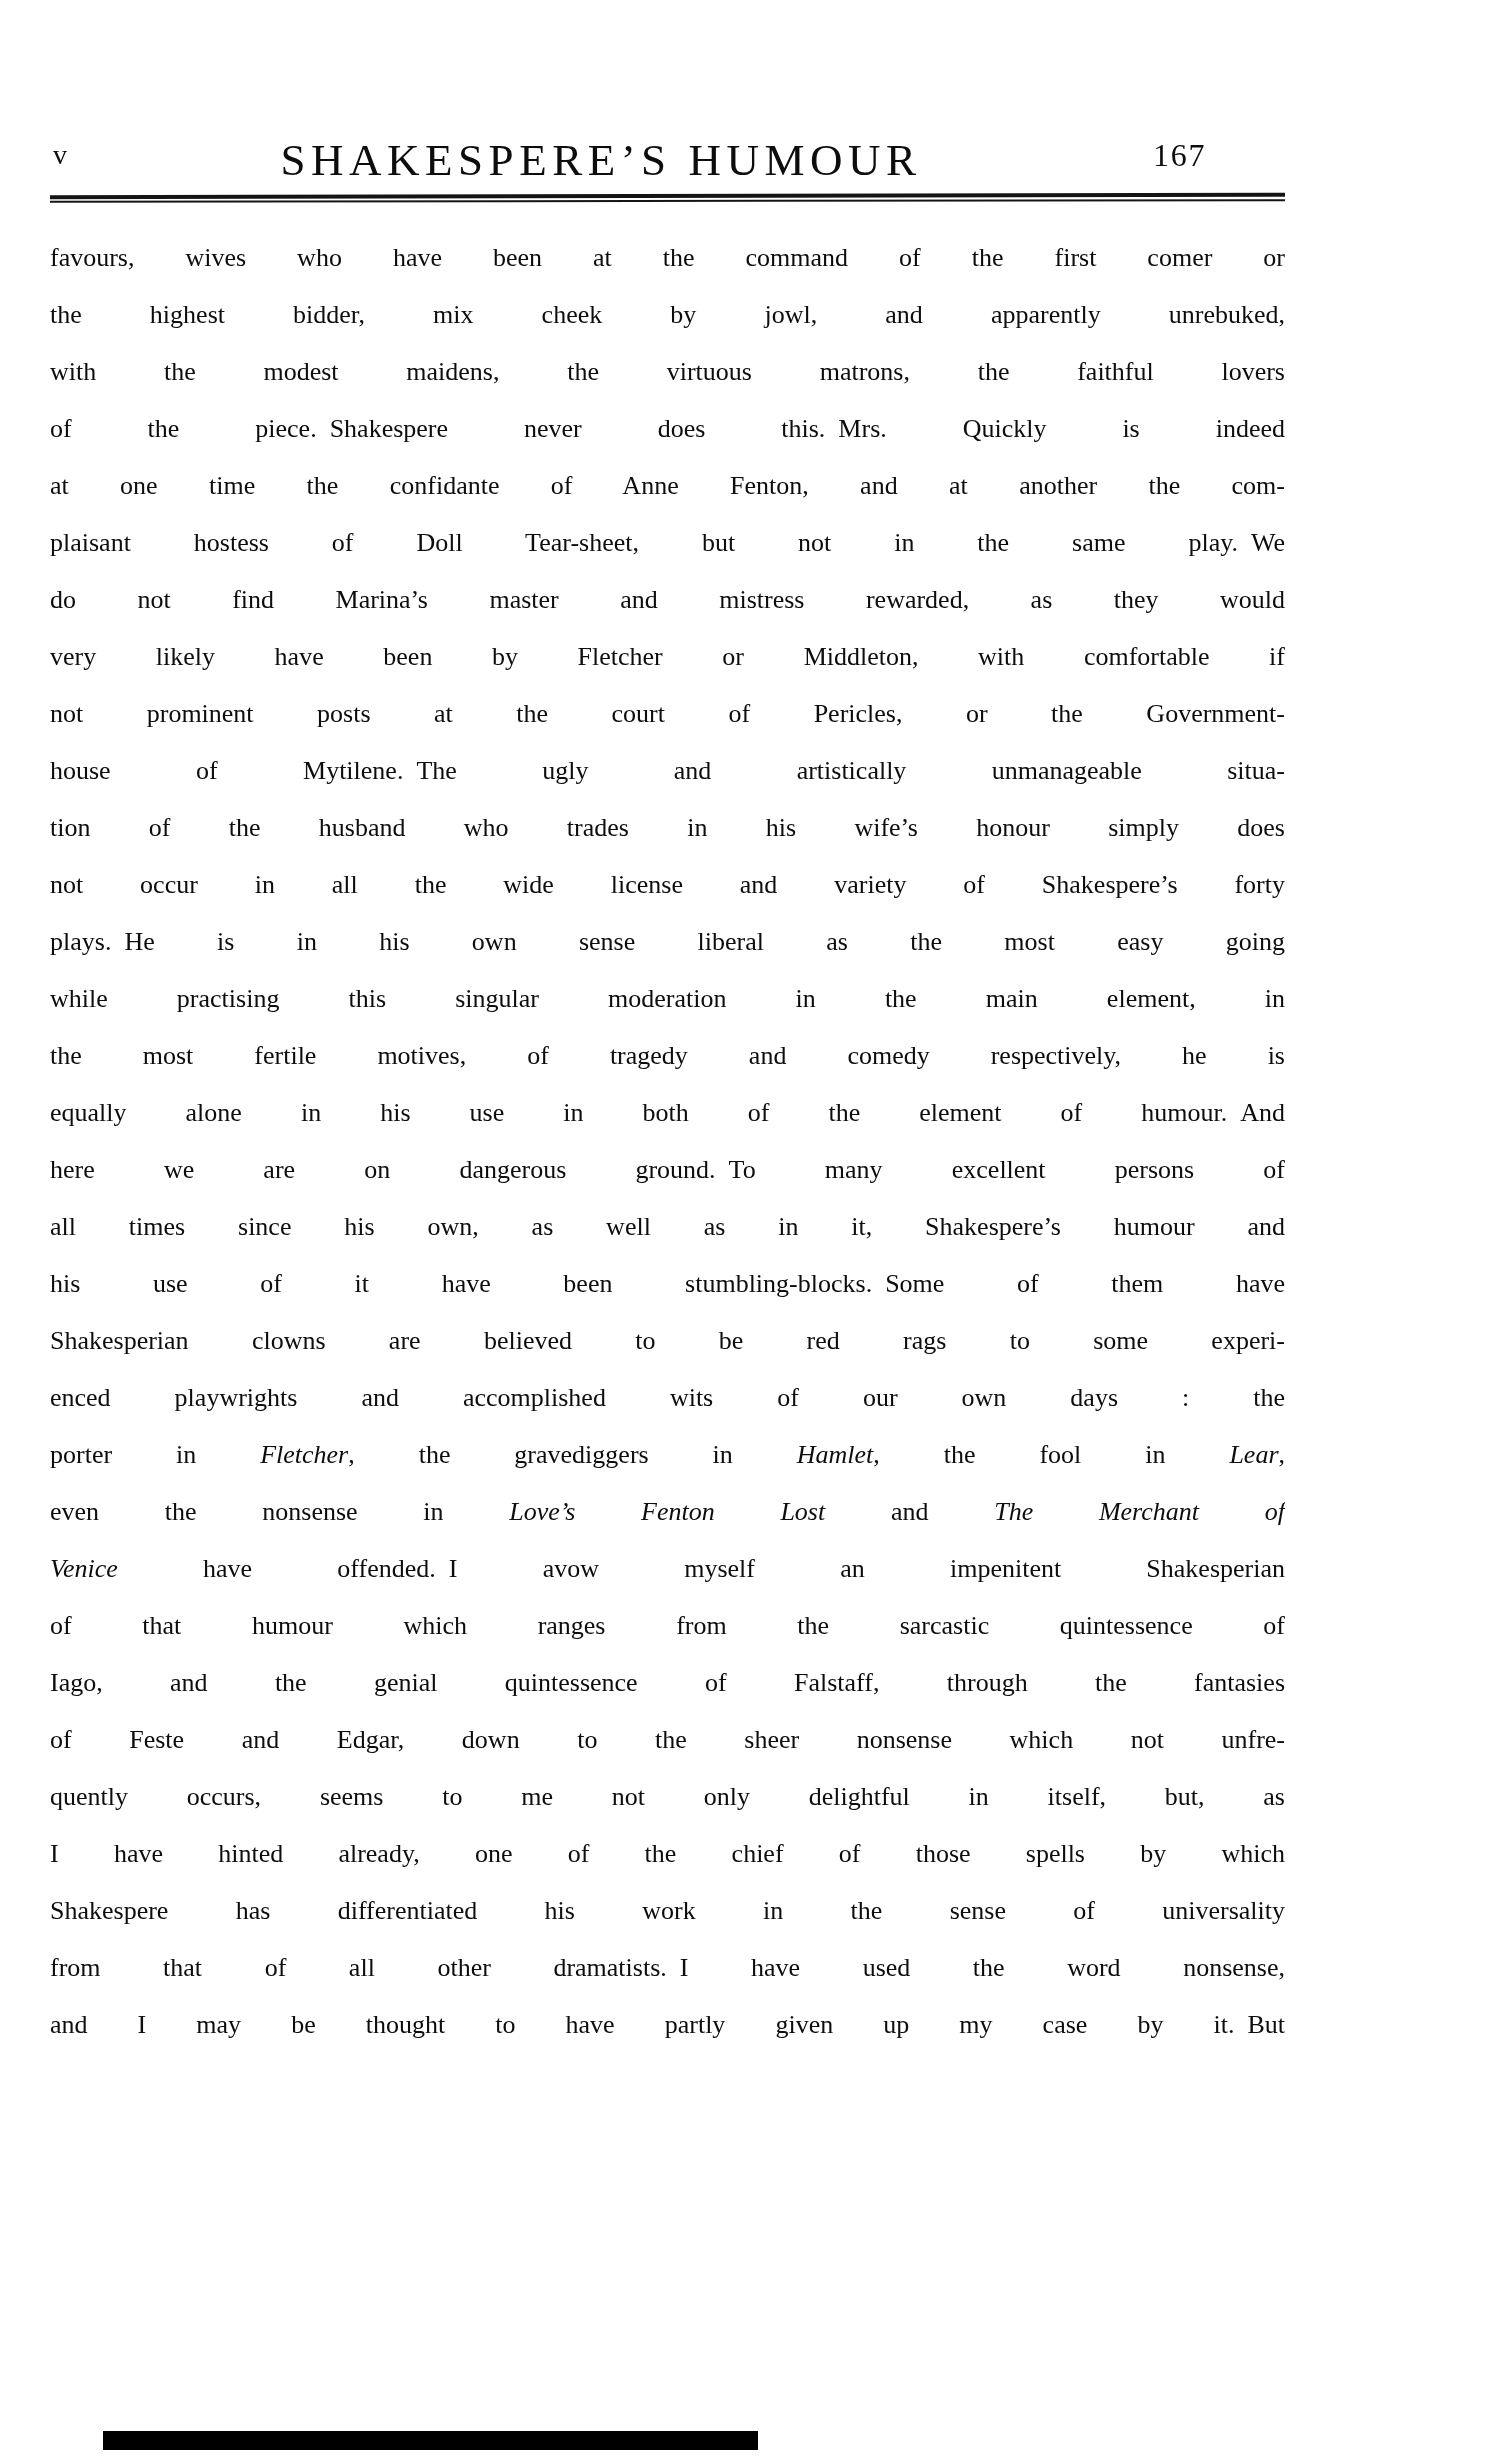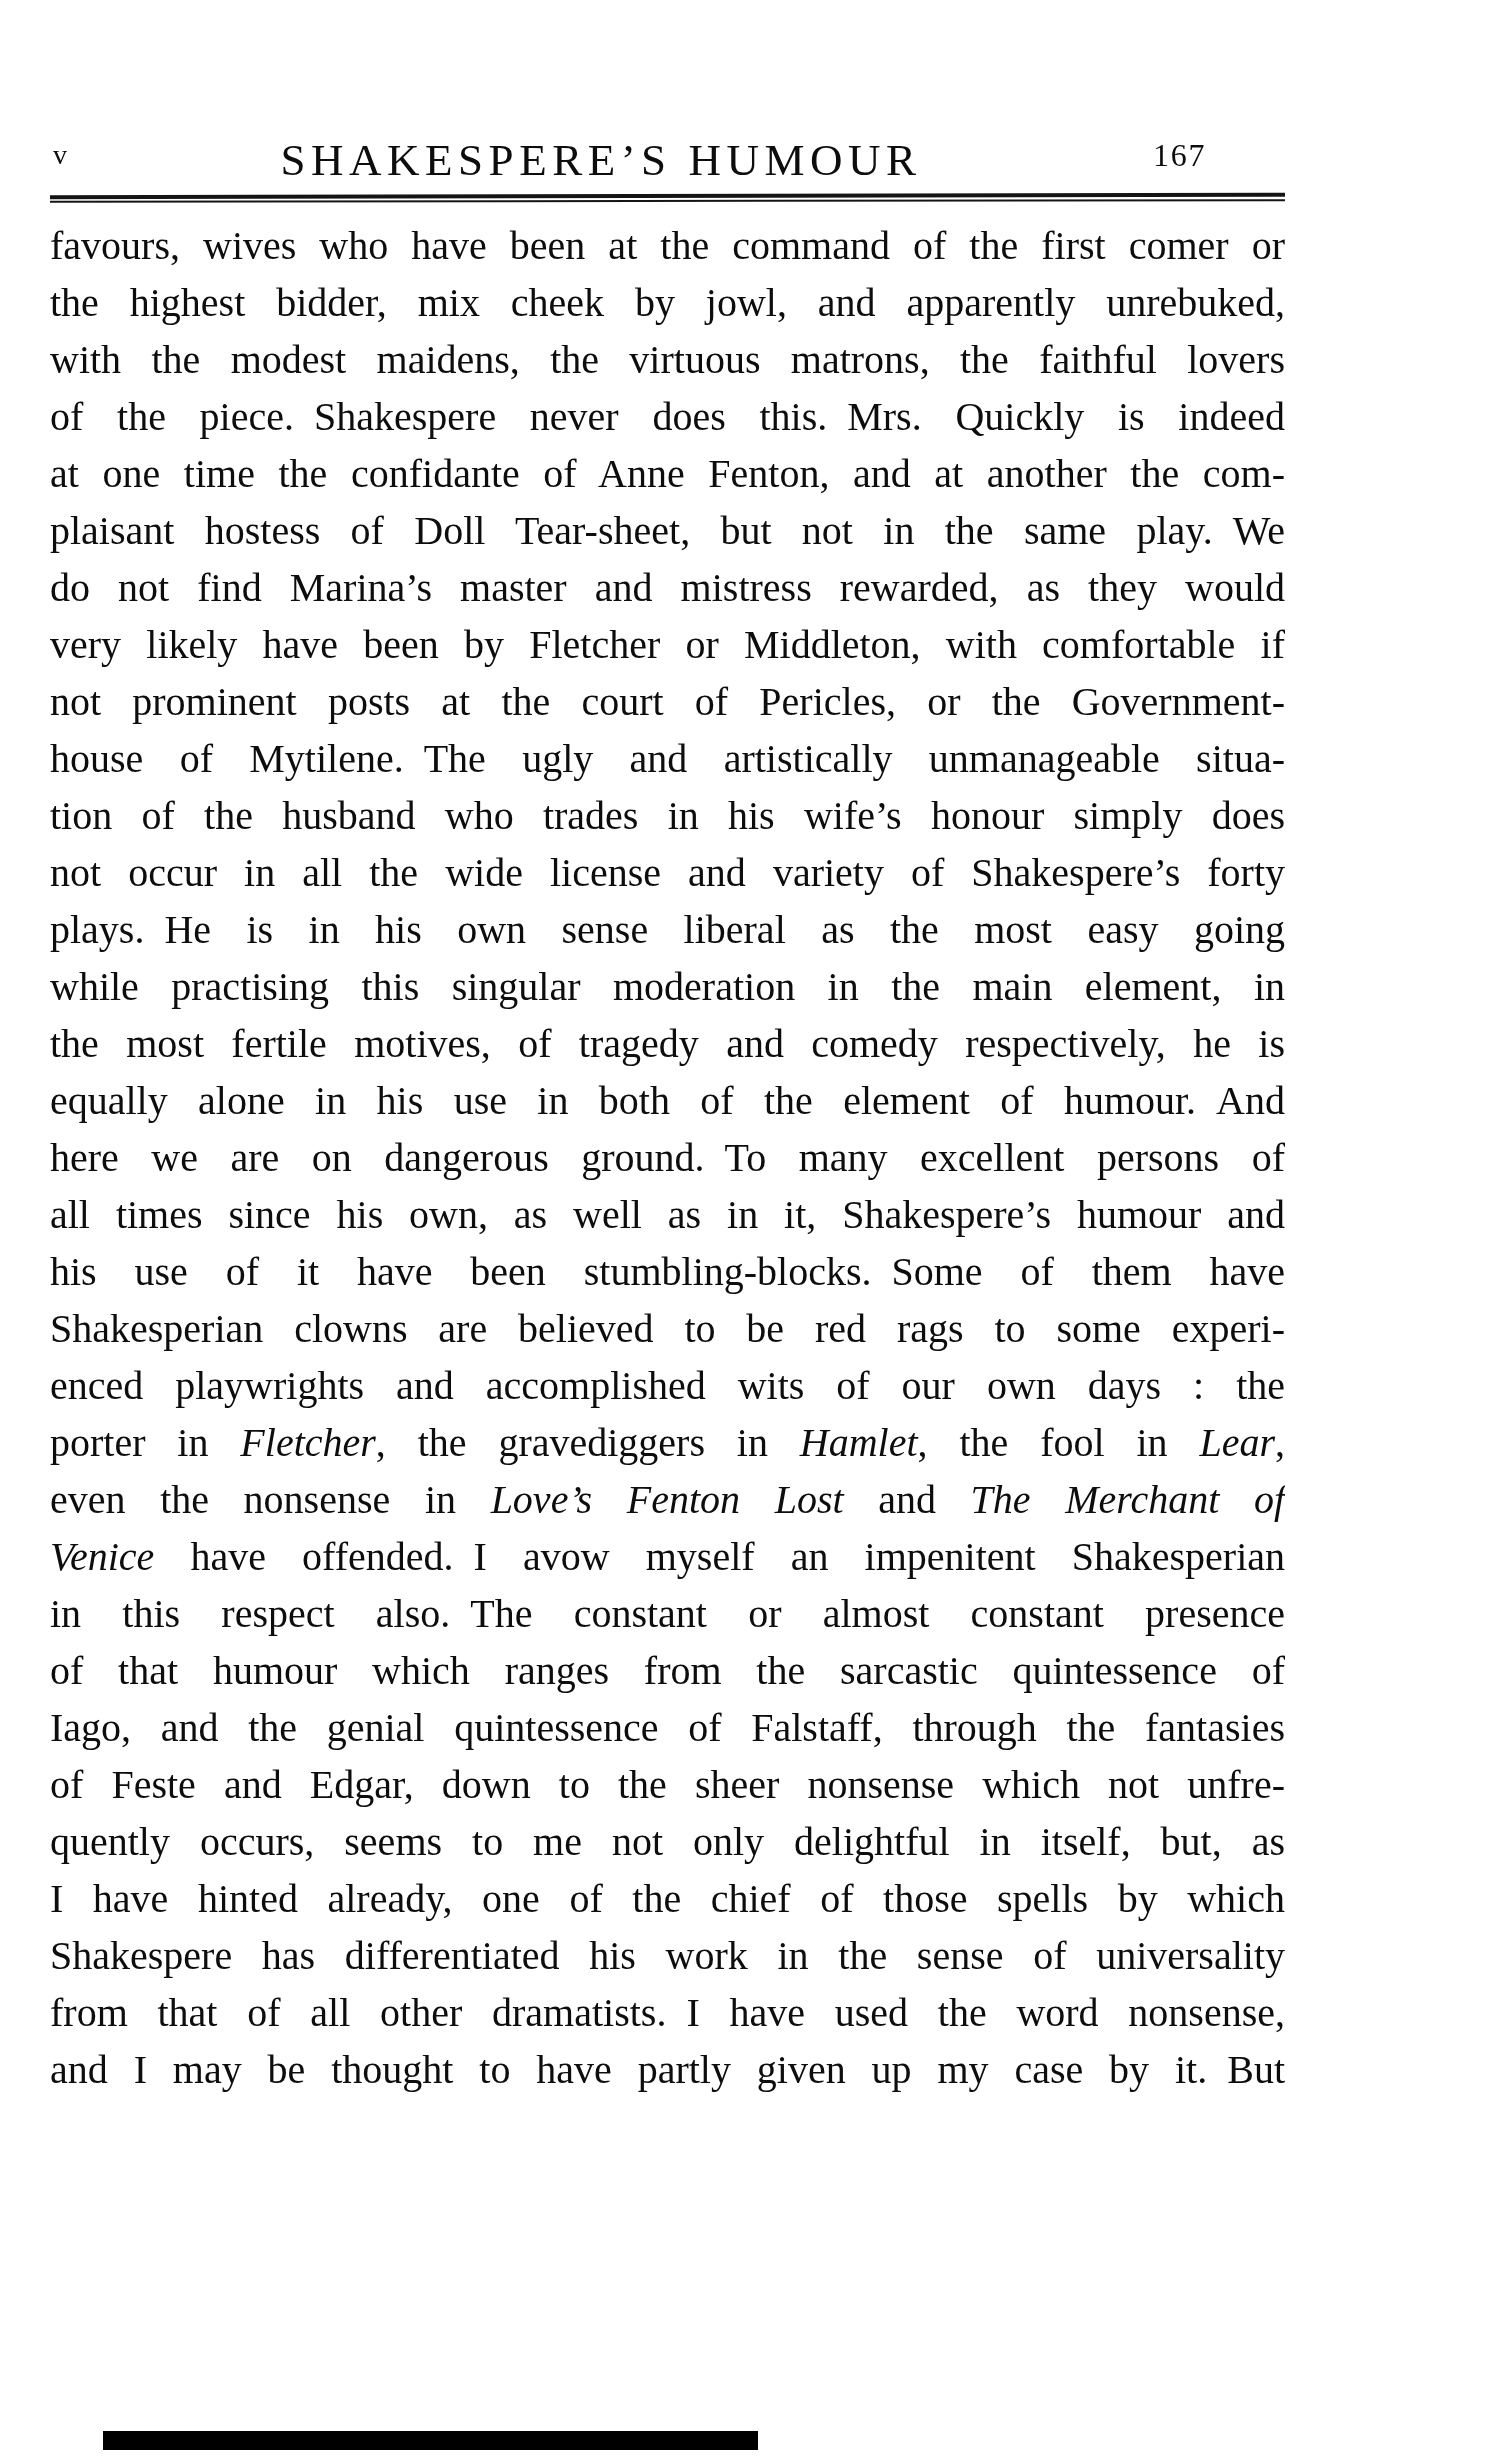--- a/index.html
+++ b/index.html
@@ -40,23 +40,23 @@
     position: absolute;
     left: 50px;
     width: 1235px;
     top: 194px;
   }
   .rule-a { height: 3.7px; background: #141414; transform: rotate(-0.12deg); }
   .rule-b { height: 1.8px; background: #141414; margin-top: 2.7px; transform: rotate(-0.08deg); }
   .body-text {
     position: absolute;
     left: 50px;
-    top: 217px;
+    top: 229px;
     width: 1235px;
-    font-size: 40px;
+    font-size: 26px;
   }
   .line {
     height: 57px;
     line-height: 57px;
     text-align: justify;
     text-align-last: justify;
     overflow: hidden;
   }
   .line i { font-style: italic; }
   .scan-bar {
@@ -97,21 +97,20 @@
       <div class="line"><span>the most fertile motives, of tragedy and comedy respectively, he is</span></div>
       <div class="line"><span>equally alone in his use in both of the element of humour. And</span></div>
       <div class="line"><span>here we are on dangerous ground. To many excellent persons of</span></div>
       <div class="line"><span>all times since his own, as well as in it, Shakespere’s humour and</span></div>
       <div class="line"><span>his use of it have been stumbling-blocks. Some of them have</span></div>
       <div class="line"><span>Shakesperian clowns are believed to be red rags to some experi-</span></div>
       <div class="line"><span>enced playwrights and accomplished wits of our own days : the</span></div>
       <div class="line"><span>porter in </span><i>Fletcher</i><span>, the gravediggers in </span><i>Hamlet</i><span>, the fool in </span><i>Lear</i><span>,</span></div>
       <div class="line"><span>even the nonsense in </span><i>Love’s Fenton Lost</i><span> and </span><i>The Merchant of</i></div>
       <div class="line"><i>Venice</i><span> have offended. I avow myself an impenitent Shakesperian</span></div>
-      <div class="line"><span>in this respect also. The constant or almost constant presence</span></div>
       <div class="line"><span>of that humour which ranges from the sarcastic quintessence of</span></div>
       <div class="line"><span>Iago, and the genial quintessence of Falstaff, through the fantasies</span></div>
       <div class="line"><span>of Feste and Edgar, down to the sheer nonsense which not unfre-</span></div>
       <div class="line"><span>quently occurs, seems to me not only delightful in itself, but, as</span></div>
       <div class="line"><span>I have hinted already, one of the chief of those spells by which</span></div>
       <div class="line"><span>Shakespere has differentiated his work in the sense of universality</span></div>
       <div class="line"><span>from that of all other dramatists. I have used the word nonsense,</span></div>
       <div class="line"><span>and I may be thought to have partly given up my case by it. But</span></div>
     </main>
   <div class="scan-bar"></div>

